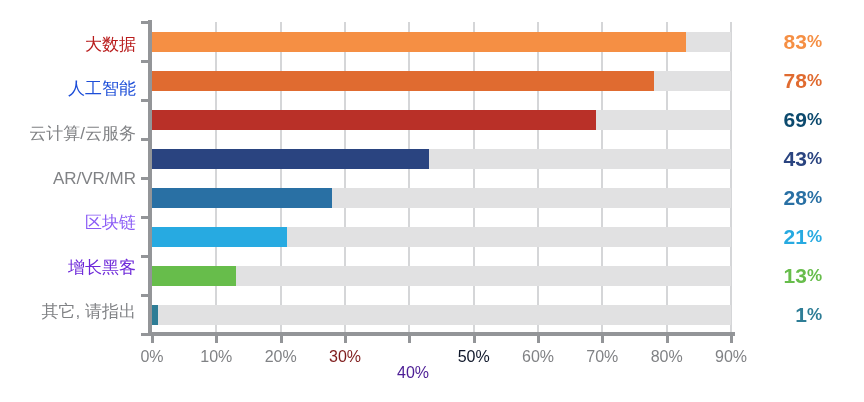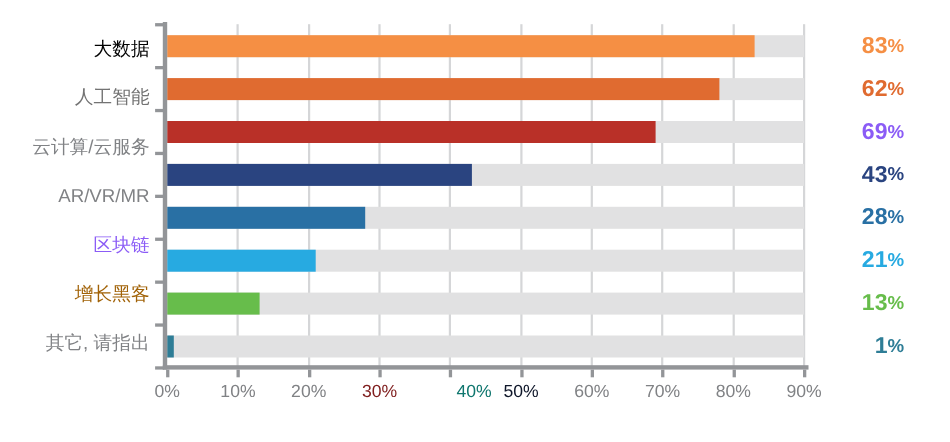--- a/index.html
+++ b/index.html
@@ -163,26 +163,26 @@
     font-size: 17px;
     font-weight: bold;
   }
 </style>
 </head>
 <body>
 
 <div id="chart-root">
 
   <div class="cat-labels">
-    <div class="cat-label" style="color: #000000; padding-left: 17px;">大数据</div>
-    <div class="cat-label" style="color: #737373; padding-left: 10px;">人工智能</div>
+    <div class="cat-label" style="color: #b91c1c; padding-left: 17px;">大数据</div>
+    <div class="cat-label" style="color: #1d4ed8; padding-left: 10px;">人工智能</div>
     <div class="cat-label" style="color: rgb(128, 130, 133);">云计算/云服务</div>
     <div class="cat-label" style="color: rgb(128, 130, 133);">AR/VR/MR</div>
     <div class="cat-label" style="color: #8b5cf6;">区块链</div>
-    <div class="cat-label" style="color: #a16207;">增长黑客</div>
+    <div class="cat-label" style="color: #6d28d9;">增长黑客</div>
     <div class="cat-label" style="color: rgb(128, 130, 133);">其它, 请指出</div>
   </div>
 
   <div class="plot">
     <div class="plot-inner" id="gridlines-layer">
         <div class="gridline" style="left: 63.3333px;"></div>
         <div class="gridline" style="left: 127.667px;"></div>
         <div class="gridline" style="left: 192px;"></div>
         <div class="gridline" style="left: 256.333px;"></div>
         <div class="gridline" style="left: 320.667px;"></div>
@@ -242,43 +242,43 @@
       <div class="ytick" style="top: 333px;"></div>
       <div class="xtick" style="left: 151px;"></div>
       <div class="xlabel" style="left: 152px; color: rgb(128, 130, 133);">0%</div>
       <div class="xtick" style="left: 215.333px;"></div>
       <div class="xlabel" style="left: 216.333px; color: rgb(128, 130, 133);">10%</div>
       <div class="xtick" style="left: 279.667px;"></div>
       <div class="xlabel" style="left: 280.667px; color: rgb(128, 130, 133);">20%</div>
       <div class="xtick" style="left: 344px;"></div>
       <div class="xlabel" style="left: 345px; color: #7f1d1d;">30%</div>
       <div class="xtick" style="left: 408.333px;"></div>
-      <div class="xlabel" style="left: 431px; color: #0f766e;">40%</div>
+      <div class="xlabel" style="left: 413px; color: #4c1d95; margin-top: 16px;">40%</div>
       <div class="xtick" style="left: 472.667px;"></div>
       <div class="xlabel" style="left: 473.667px; color: #0f172a;">50%</div>
       <div class="xtick" style="left: 537px;"></div>
       <div class="xlabel" style="left: 538px; color: rgb(128, 130, 133);">60%</div>
       <div class="xtick" style="left: 601.333px;"></div>
       <div class="xlabel" style="left: 602.333px; color: rgb(128, 130, 133);">70%</div>
       <div class="xtick" style="left: 665.667px;"></div>
       <div class="xlabel" style="left: 666.667px; color: rgb(128, 130, 133);">80%</div>
       <div class="xtick" style="left: 730px;"></div>
       <div class="xlabel" style="left: 731px; color: rgb(128, 130, 133);">90%</div>
     </div>
 
   <div class="value-labels">
     <div class="value-label" style="color: rgb(245, 143, 68); justify-content: flex-end;">
         <span>83</span>
         <span class="pct-sign">%</span>
       </div>
     <div class="value-label" style="color: rgb(224, 107, 48);">
-        <span>62</span>
-        <span class="pct-sign">%</span>
-      </div>
-    <div class="value-label" style="color: #8b5cf6;">
+        <span>78</span>
+        <span class="pct-sign">%</span>
+      </div>
+    <div class="value-label" style="color: #0c4a6e;">
         <span>69</span>
         <span class="pct-sign">%</span>
       </div>
     <div class="value-label" style="color: rgb(42, 68, 128);">
         <span>43</span>
         <span class="pct-sign">%</span>
       </div>
     <div class="value-label" style="color: rgb(41, 112, 164);">
         <span>28</span>
         <span class="pct-sign">%</span>

